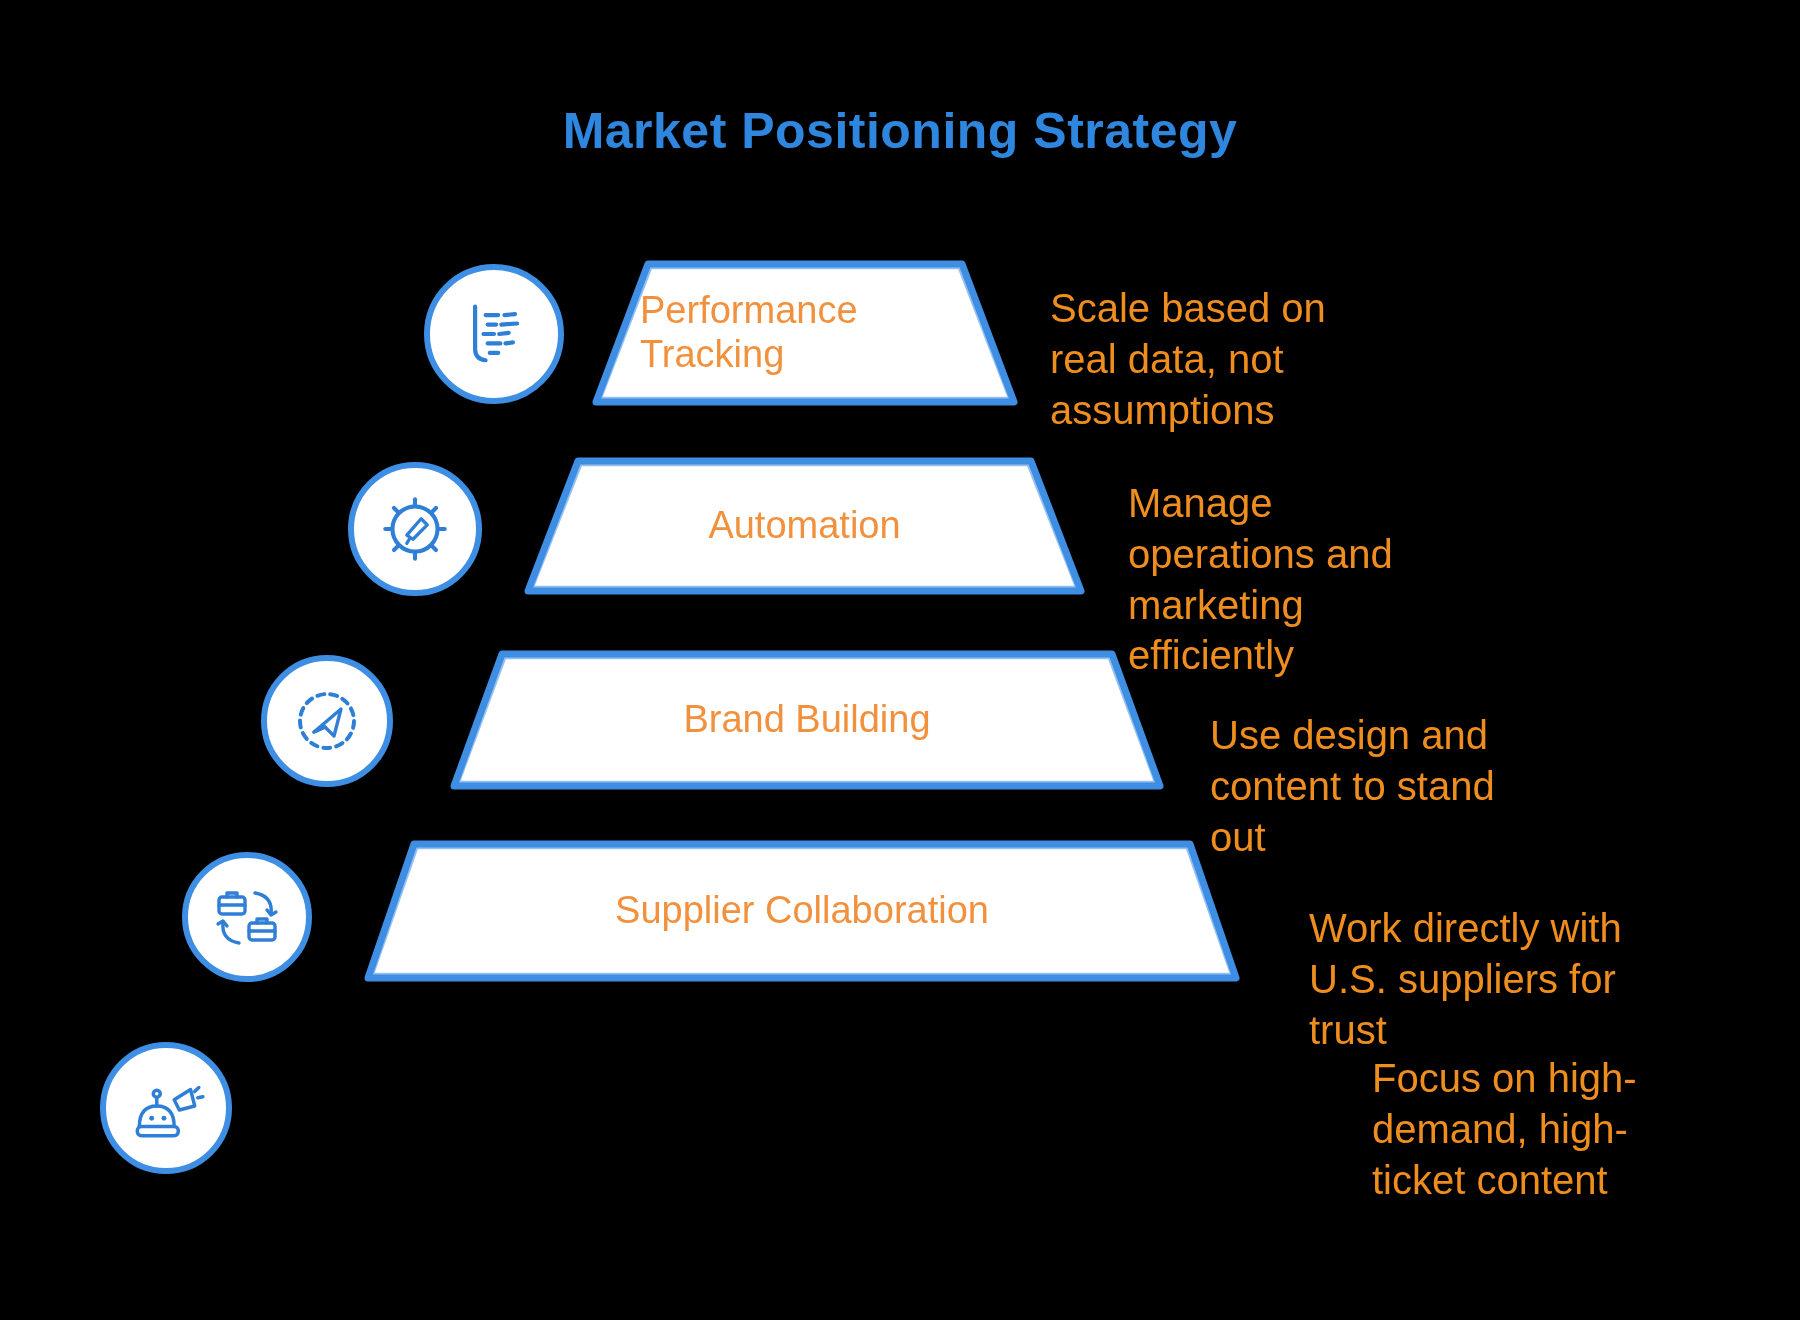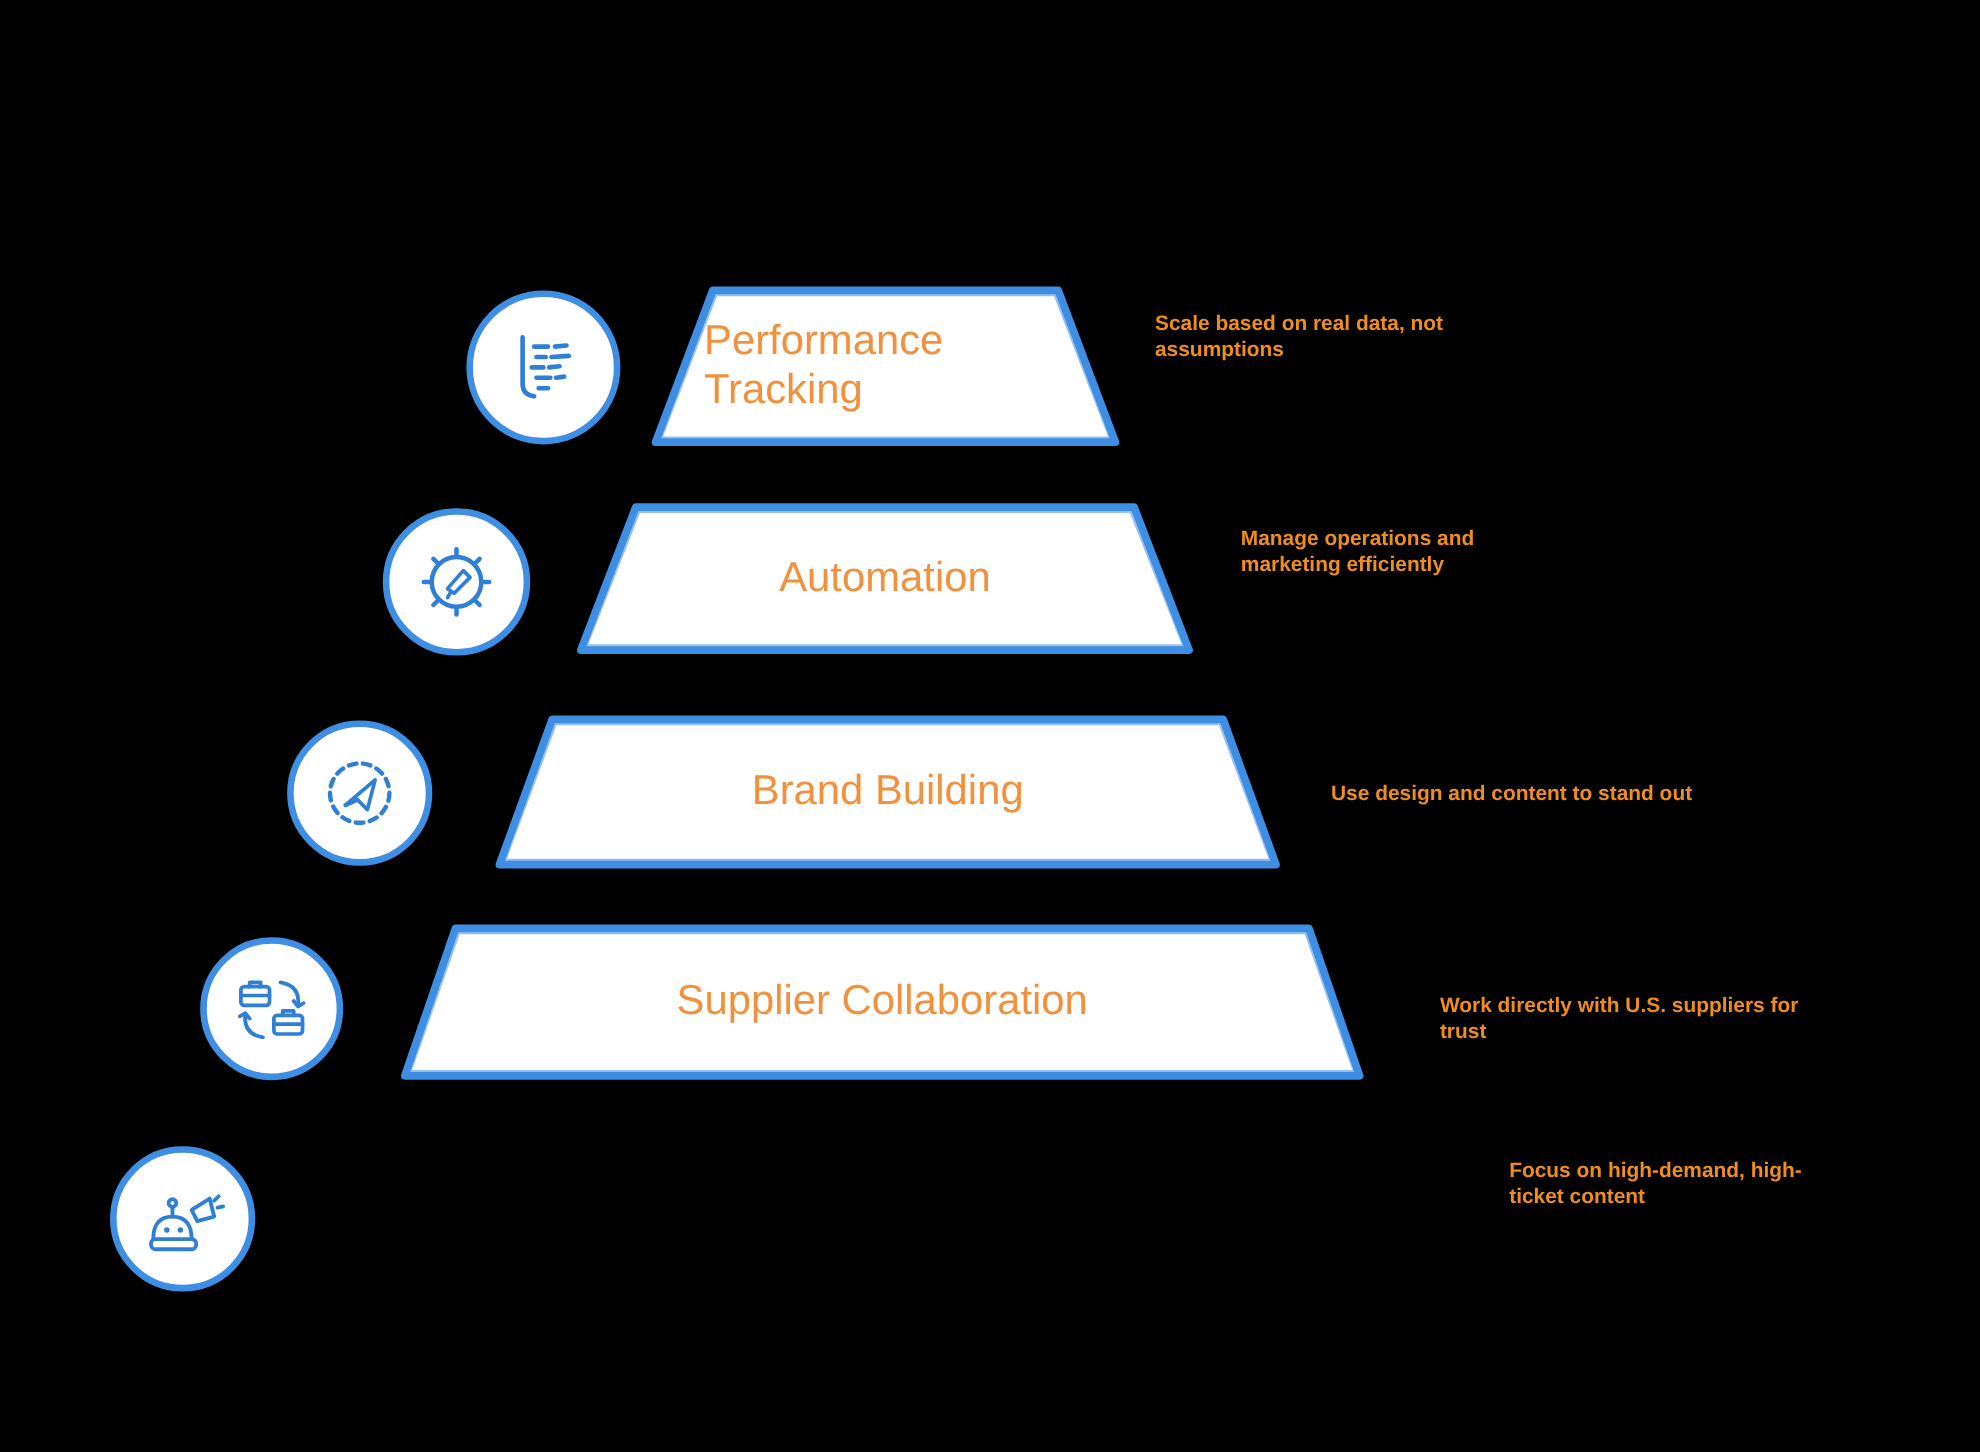--- a/index.html
+++ b/index.html
@@ -25,32 +25,33 @@
   }
   .level .label .inner{display:block;}
   .icon-circle{
     position:absolute;border-radius:50%;
     background:#fff;border:6px solid #3E8EE3;
     display:flex;align-items:center;justify-content:center;
     box-sizing:border-box;
   }
   .desc{
     position:absolute;
-    color:#EF8E1F;font-size:19px;font-weight:700;line-height:1.27;
+    color:#EF8E1F;font-size:40px;font-weight:400;line-height:1.27;
   }
   .trap{stroke:#3E8EE3;fill:#fff;stroke-width:7;stroke-linejoin:round;stroke-linecap:round;}
   .trap2{stroke:#3E8EE3;fill:none;stroke-width:2.5;opacity:.55;stroke-linejoin:round;}
   .ic{stroke:#2F7FD6;fill:none;stroke-width:4;stroke-linecap:round;stroke-linejoin:round;}
   .icf{fill:#2F7FD6;stroke:none;}
 </style>
 </head>
 <body>
 
 <div class="canvas">
 
+  <div class="title">Market Positioning Strategy</div>
 
   <div class="level" style="left:590px;top:258px;width:430px;height:150px;">
     <svg width="430" height="150" viewBox="0 0 430 150">
       <polygon class="trap" points="58,6 372,6 424,144 6,144"></polygon>
       <polygon class="trap2" points="61,10 369,10 419,140 11,140"></polygon>
     </svg>
     <div class="label">
       <span class="inner" style="width:330px;">Performance Tracking</span>
     </div>
   </div>

